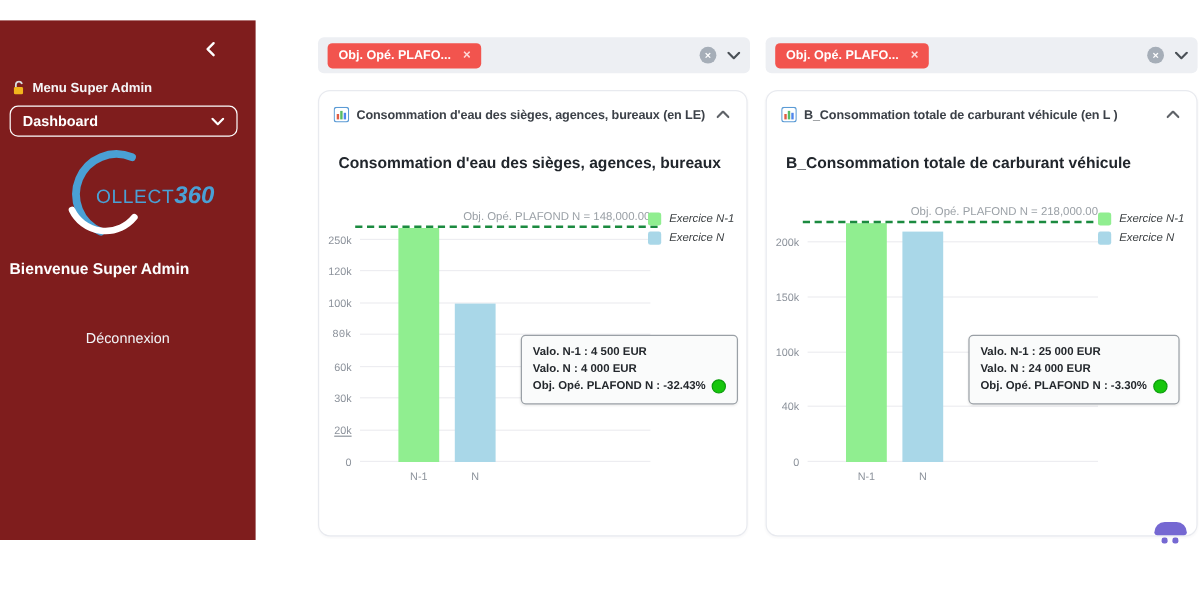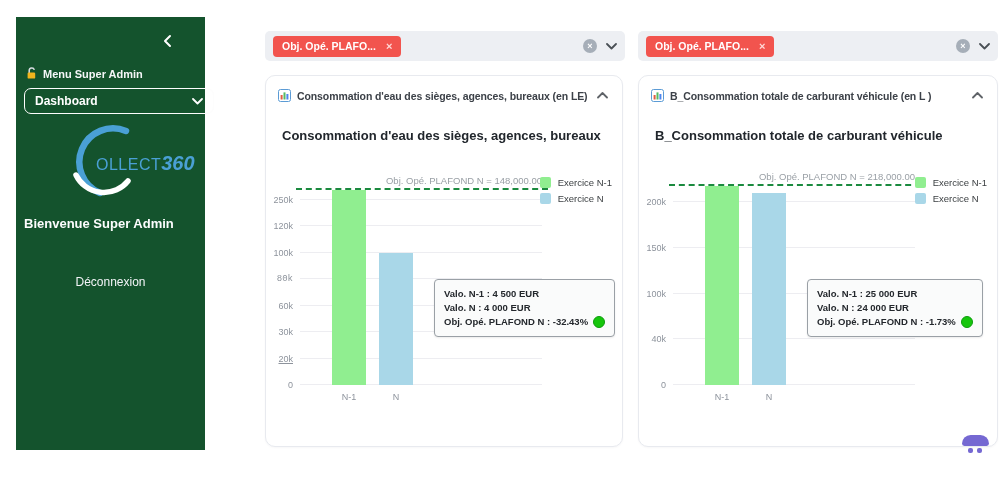--- a/index.html
+++ b/index.html
@@ -1,21 +1,21 @@
 <!DOCTYPE html>
 <html><head>
 <meta charset="utf-8">
 <style>
   * { margin:0; padding:0; box-sizing:border-box; }
   html,body { width:1000px; height:500px; background:#fff; overflow:hidden;
               font-family:"Liberation Sans", sans-serif; }
   .stage { position:absolute; left:0; top:0; width:1000px; height:500px; }
 
   
-  .sidebar { position:absolute; left:16px; top:17px; width:189px; height:433px; background:#14532d; color:#fff; }
+  .sidebar { position:absolute; left:0; top:17px; width:213px; height:433px; background:#7f1d1d; color:#fff; }
   .collapse-btn { position:absolute; right:30px; top:17px; width:14px; height:14px; cursor:pointer; }
   .menu-row { position:absolute; left:10px; top:50px; display:flex; align-items:center; gap:5px;
               font-size:11px; font-weight:700; color:#f5f6f8; }
   .nav-select { position:absolute; left:8px; top:71px; width:190px; height:26px;
                 border:1px solid #fdfdfd; border-radius:7px; display:flex; align-items:center;
                 padding:0 10px; font-size:12px; font-weight:700; cursor:pointer; }
   .nav-select .sel-chev { margin-left:auto; display:flex; }
   .logo { position:absolute; left:28px; top:104px; width:160px; height:86px; }
   .logo svg { position:absolute; left:18px; top:0; }
   .logo-text { position:absolute; left:52px; top:31px; color:#4aa0d5; font-size:16px; letter-spacing:.5px; white-space:nowrap; }
@@ -51,21 +51,21 @@
   .chart-region { position:absolute; left:0; top:85px; right:0; bottom:0; }
   .plot { position:absolute; left:34px; top:10px; width:242px; height:214px; }
   .gridline { position:absolute; left:0; right:0; height:1px; background:#ededf1; }
   .ytick { position:absolute; right:calc(100% + 7px); transform:translateY(50%); font-size:9px;
            color:#8d939c; white-space:nowrap; }
   .bar { position:absolute; bottom:0; }
   .cat { position:absolute; top:calc(100% + 7px); text-align:center; font-size:9px; color:#8d939c; }
   .threshold-line { position:absolute; left:-4px; right:-6px; border-top:2px dashed #1b8a3f; }
   .threshold-label { position:absolute; right:0; font-size:9.5px; color:#9aa0a6; white-space:nowrap; }
 
-  .legend { position:absolute; right:10px; top:16px; display:flex; flex-direction:column; gap:5px; }
+  .legend { position:absolute; right:10px; top:16px; display:flex; flex-direction:column; gap:5px;font-style:italic; }
   .legend-item { display:flex; align-items:center; gap:7px; }
   .swatch { width:11px; height:11px; border-radius:2px; }
   .legend-label { font-size:9.5px; color:#3c4043; white-space:nowrap; }
 
   .tooltip { position:absolute; left:168px; top:118px; background:#fafbfb; border:1px solid #9aa0a6;
              border-radius:4px; padding:7px 9px; box-shadow:0 1px 2px rgba(0,0,0,.08); }
   .tt-line { font-size:9.5px; font-weight:600; color:#24282d; line-height:14px; white-space:nowrap; }
   .tt-line.status { display:flex; align-items:center; gap:5px; }
   .status-dot { width:12px; height:12px; border-radius:50%; border:1px solid #0c9c0c; }
 
@@ -255,21 +255,21 @@
           </div>
           <div class="legend-item">
             <div class="swatch" style="background: rgb(169, 215, 232);"></div>
             <div class="legend-label">Exercice N</div>
           </div>
         </div>
       <div class="tooltip">
           <div class="tt-line">Valo. N-1 : 25 000 EUR</div>
           <div class="tt-line">Valo. N : 24 000 EUR</div>
           <div class="tt-line status">
-            <span>Obj. Opé. PLAFOND N : -1.73%</span>
+            <span>Obj. Opé. PLAFOND N : -3.30%</span>
             <div class="status-dot" style="background: rgb(22, 198, 12);"></div>
           </div>
         </div>
     </div>
   </div>
 
   <div class="chat-widget">
     <div class="chat-dome"></div>
     <div class="chat-eye e1"></div>
     <div class="chat-eye e2"></div>

